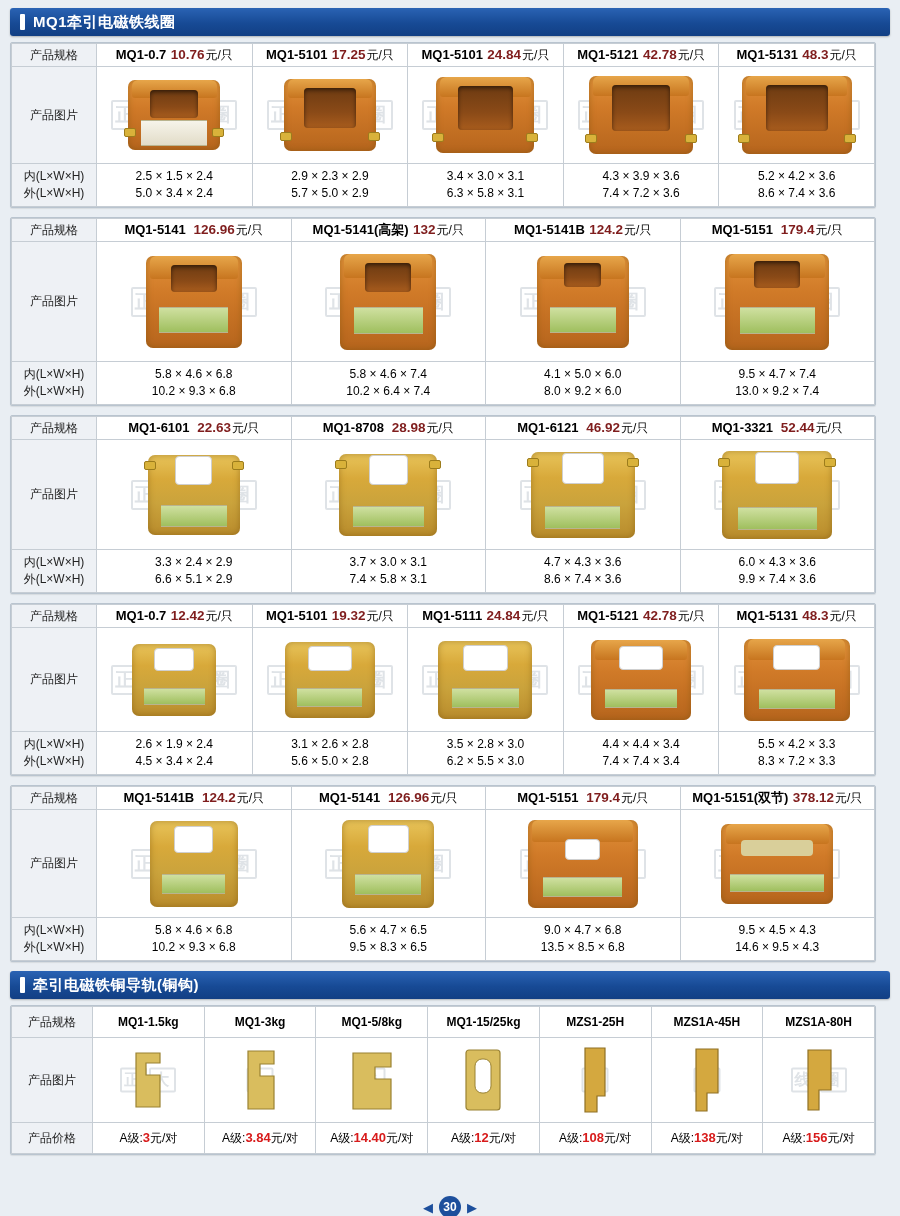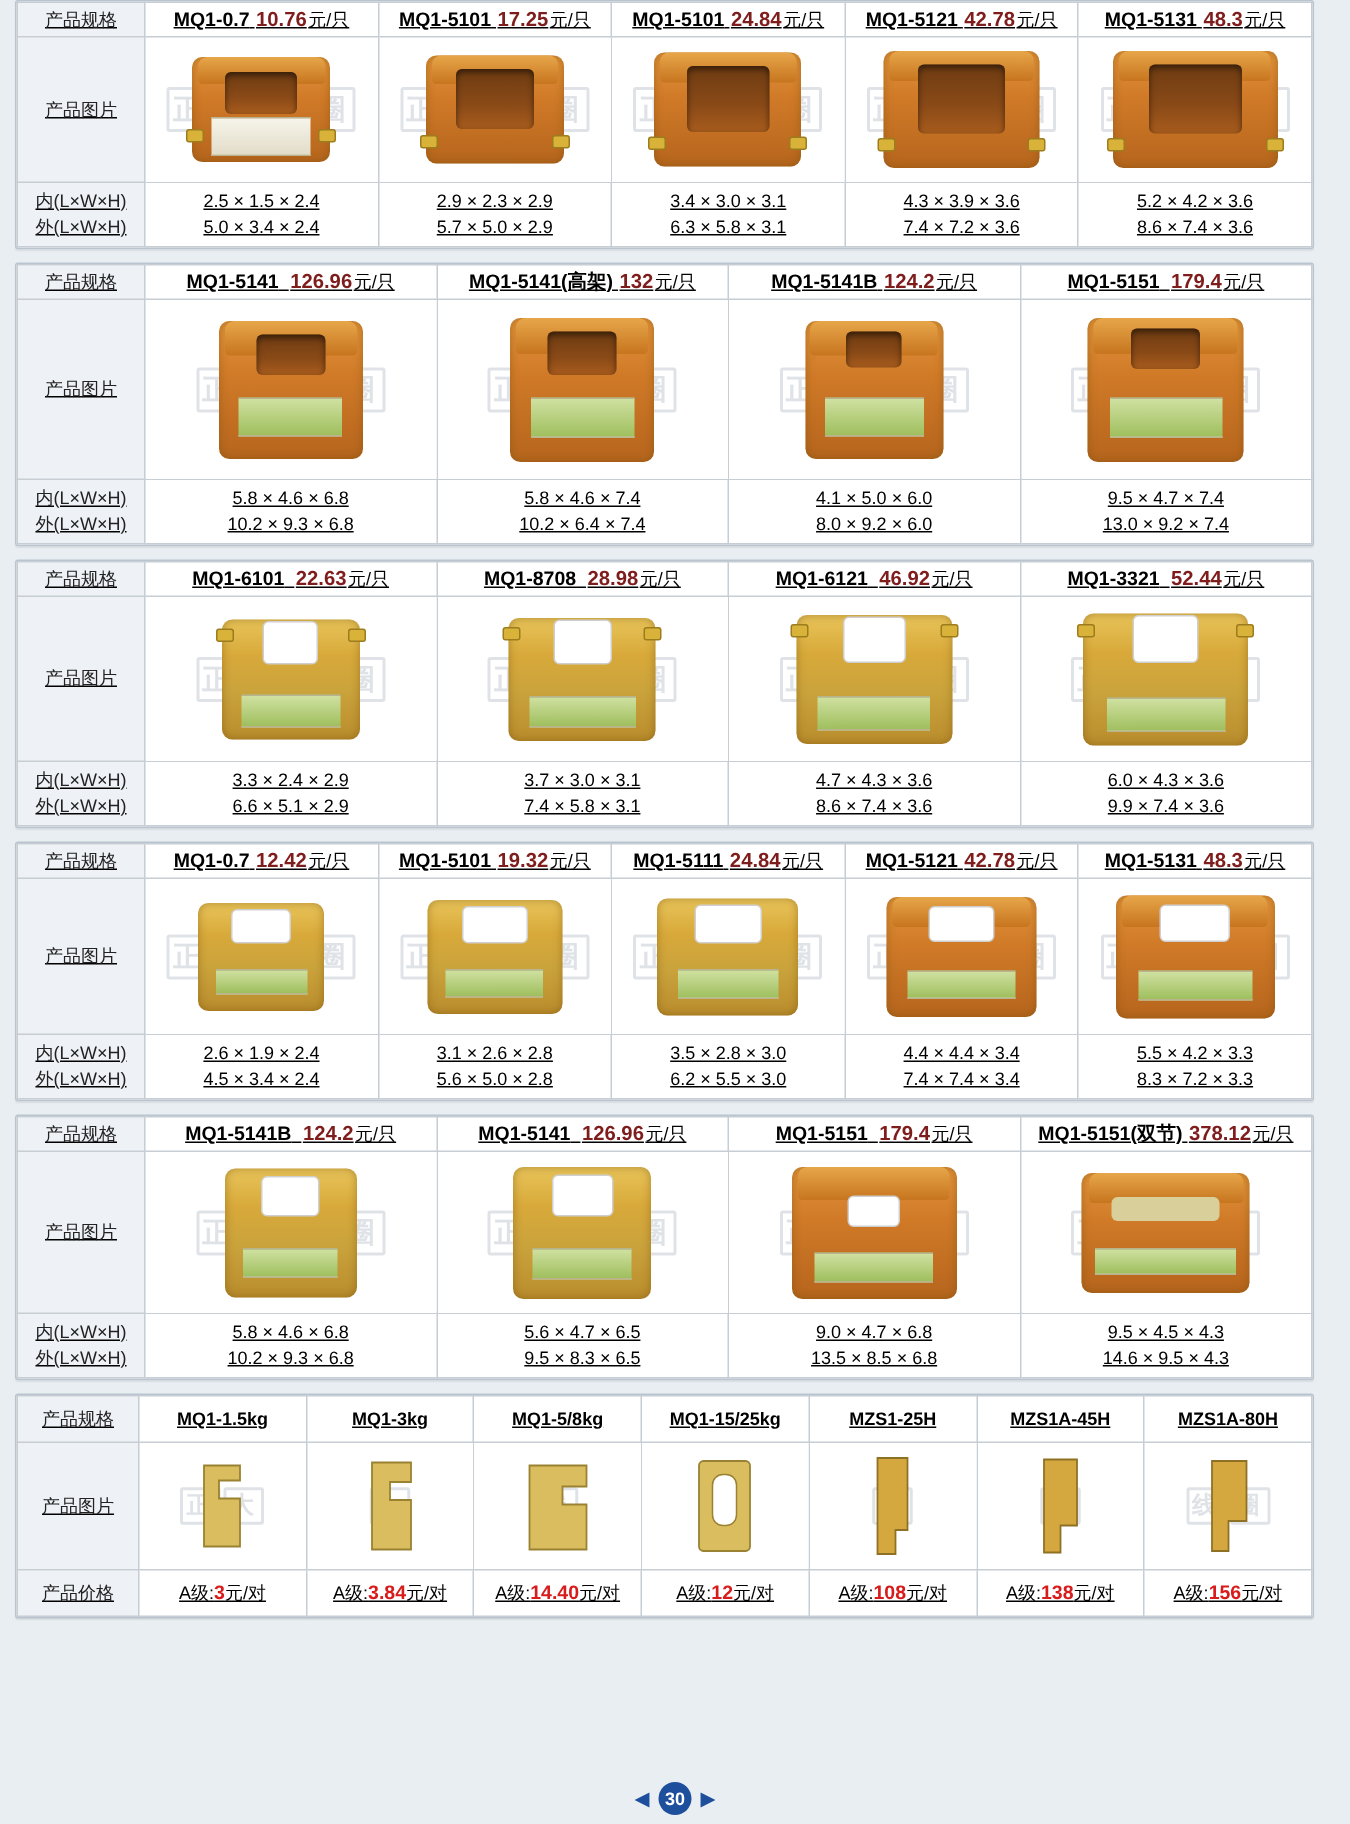--- a/index.html
+++ b/index.html
@@ -26,21 +26,20 @@
     color:#fff;font-size:15px;font-weight:bold;letter-spacing:.5px;
   }
 
   
   .block{
     margin:0 24px 9px 10px;
     background:#fff;
     border:1px solid #b9c4cf;
     border-radius:2px;
     box-shadow:0 1px 1px rgba(0,0,0,.08);
-    text-decoration:underline;
   }
   table.tbl{border-collapse:collapse;width:100%;table-layout:fixed;}
   table.tbl td{
     border:1px solid #c6cdd4;
     font-size:12px;
     vertical-align:middle;
   }
   .lbl{
     width:72px;background:#eef1f5;text-align:center;color:#222;
     font-size:11.5px;padding:2px 1px;line-height:1.25;
@@ -112,20 +111,24 @@
     width:22px;height:22px;border-radius:50%;background:#1d4f9c;color:#fff;
     display:flex;align-items:center;justify-content:center;font-size:12px;font-weight:bold;
   }
   .footer .arrow{color:#1d4f9c;font-size:13px;font-weight:bold;}
 </style>
 </head>
 <body>
 
 <div class="page">
 
+  <div class="section-head">
+    <div class="bar"></div>
+    <div class="title">MQ1牵引电磁铁线圈</div>
+  </div>
 
   <div class="block">
     <table class="tbl">
       <tbody>
           <tr class="spec-row">
         <td class="lbl">产品规格</td>
         <td class="spec-cell"><span class="code">MQ1-0.7</span> <span class="price">10.76</span><span class="unit">元/只</span></td>
         <td class="spec-cell"><span class="code">MQ1-5101</span> <span class="price">17.25</span><span class="unit">元/只</span></td>
         <td class="spec-cell"><span class="code">MQ1-5101</span> <span class="price">24.84</span><span class="unit">元/只</span></td>
         <td class="spec-cell"><span class="code">MQ1-5121</span> <span class="price">42.78</span><span class="unit">元/只</span></td>
@@ -565,20 +568,24 @@
             </td>
         <td class="dim-lines">
               <div>9.5 × 4.5 × 4.3</div>
               <div>14.6 × 9.5 × 4.3</div>
             </td>
       </tr>
     </tbody>
       </table>
   </div>
 
+  <div class="section-head">
+    <div class="bar"></div>
+    <div class="title">牵引电磁铁铜导轨(铜钩)</div>
+  </div>
 
   <div class="block">
     <table class="tbl">
       <tbody>
           <tr class="rail-spec">
         <td class="lbl rail-lbl" style="font-weight:normal">产品规格</td>
         <td>MQ1-1.5kg</td>
         <td>MQ1-3kg</td>
         <td>MQ1-5/8kg</td>
         <td>MQ1-15/25kg</td>

